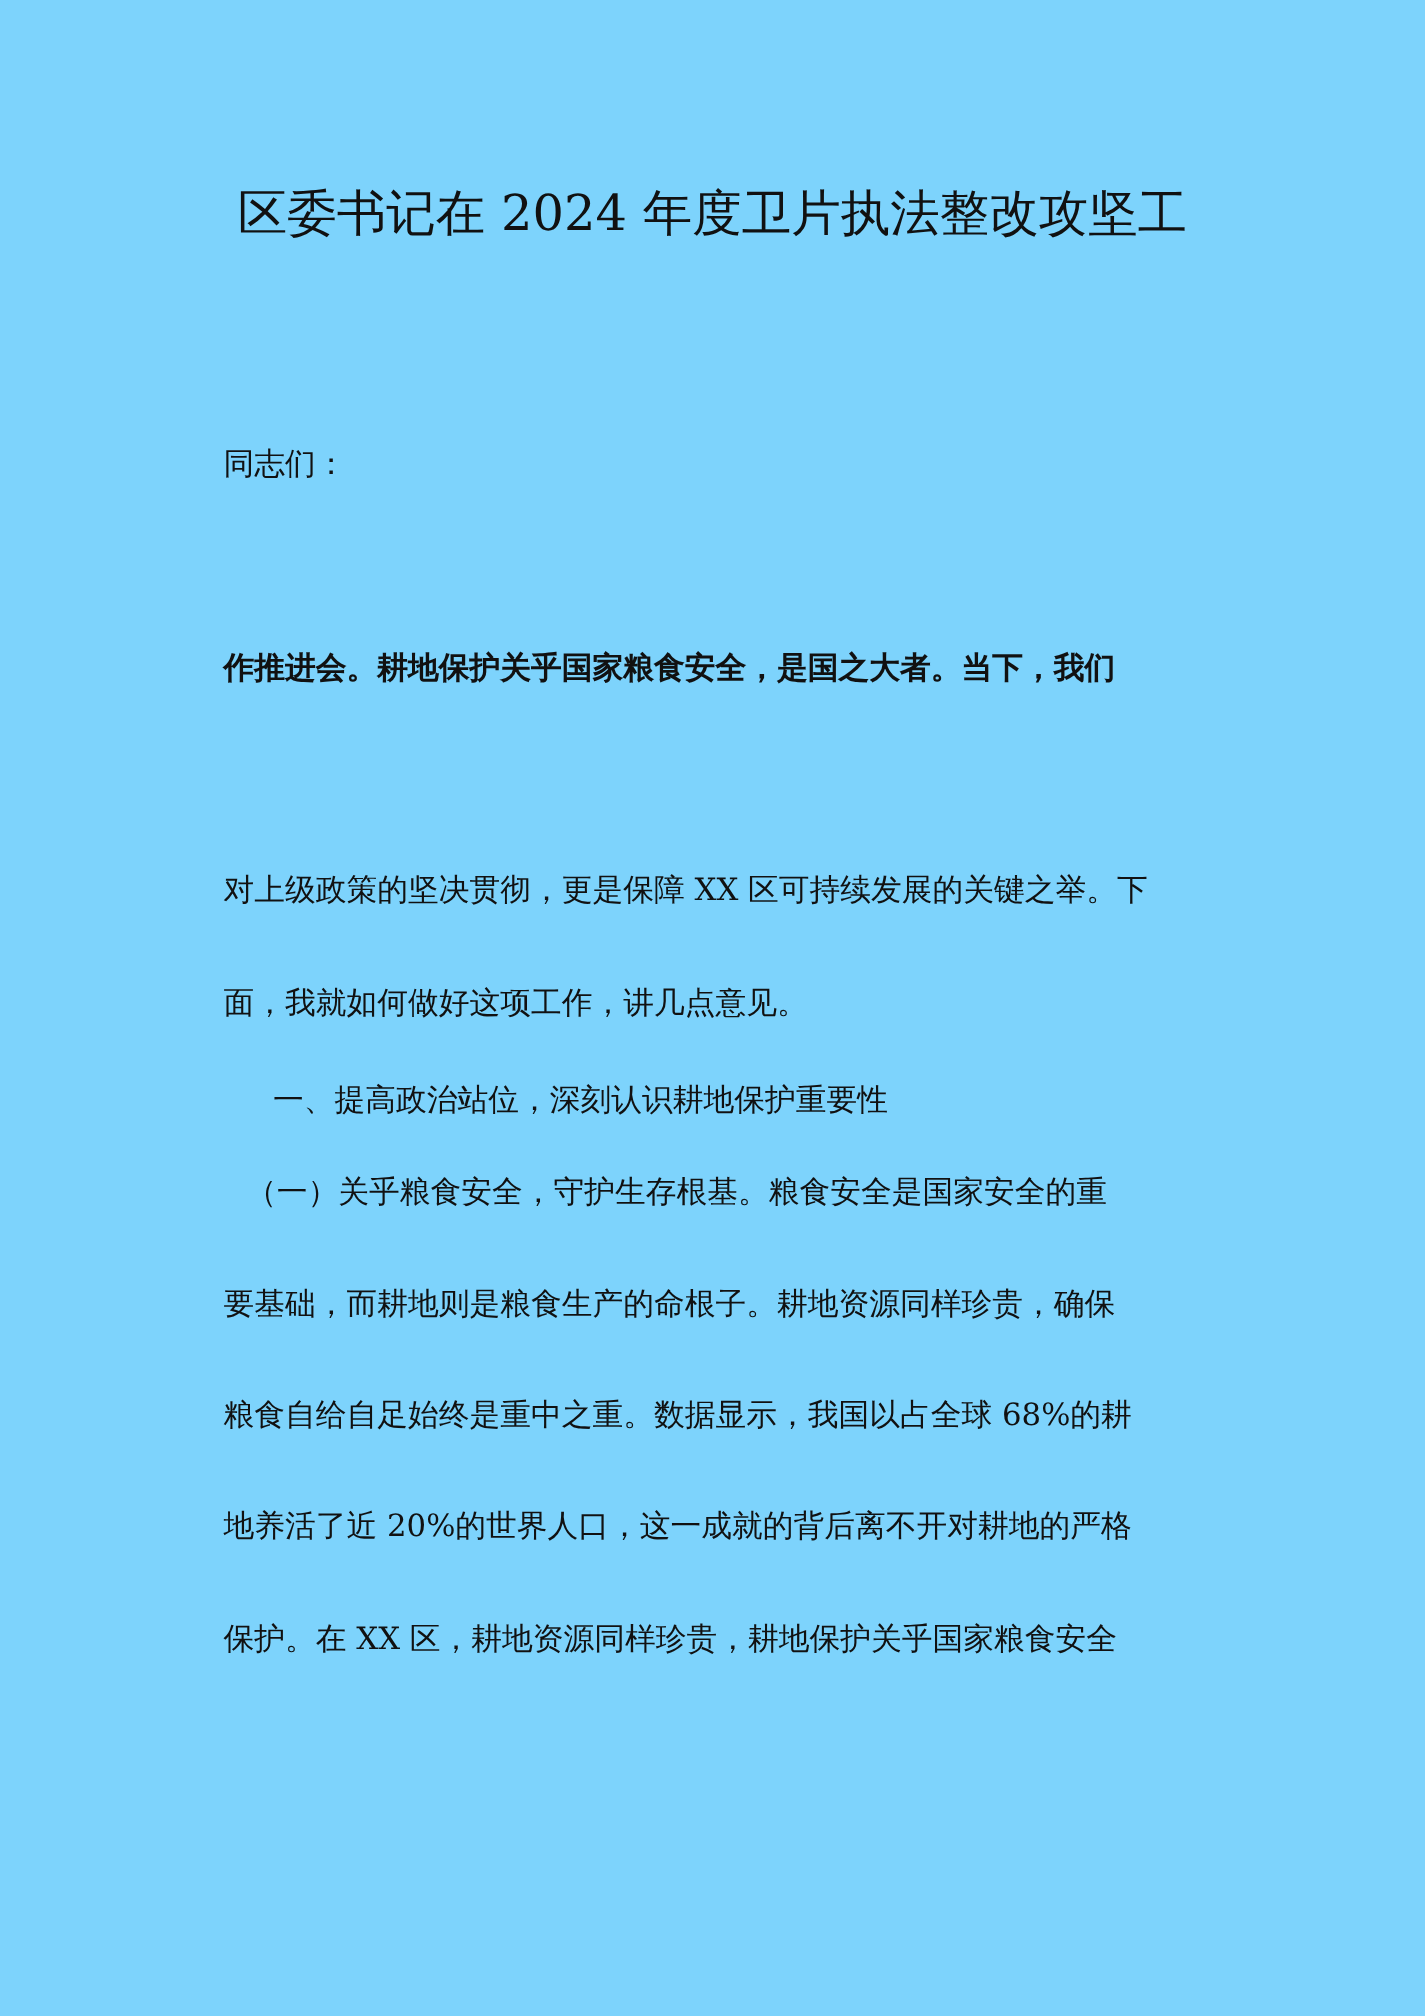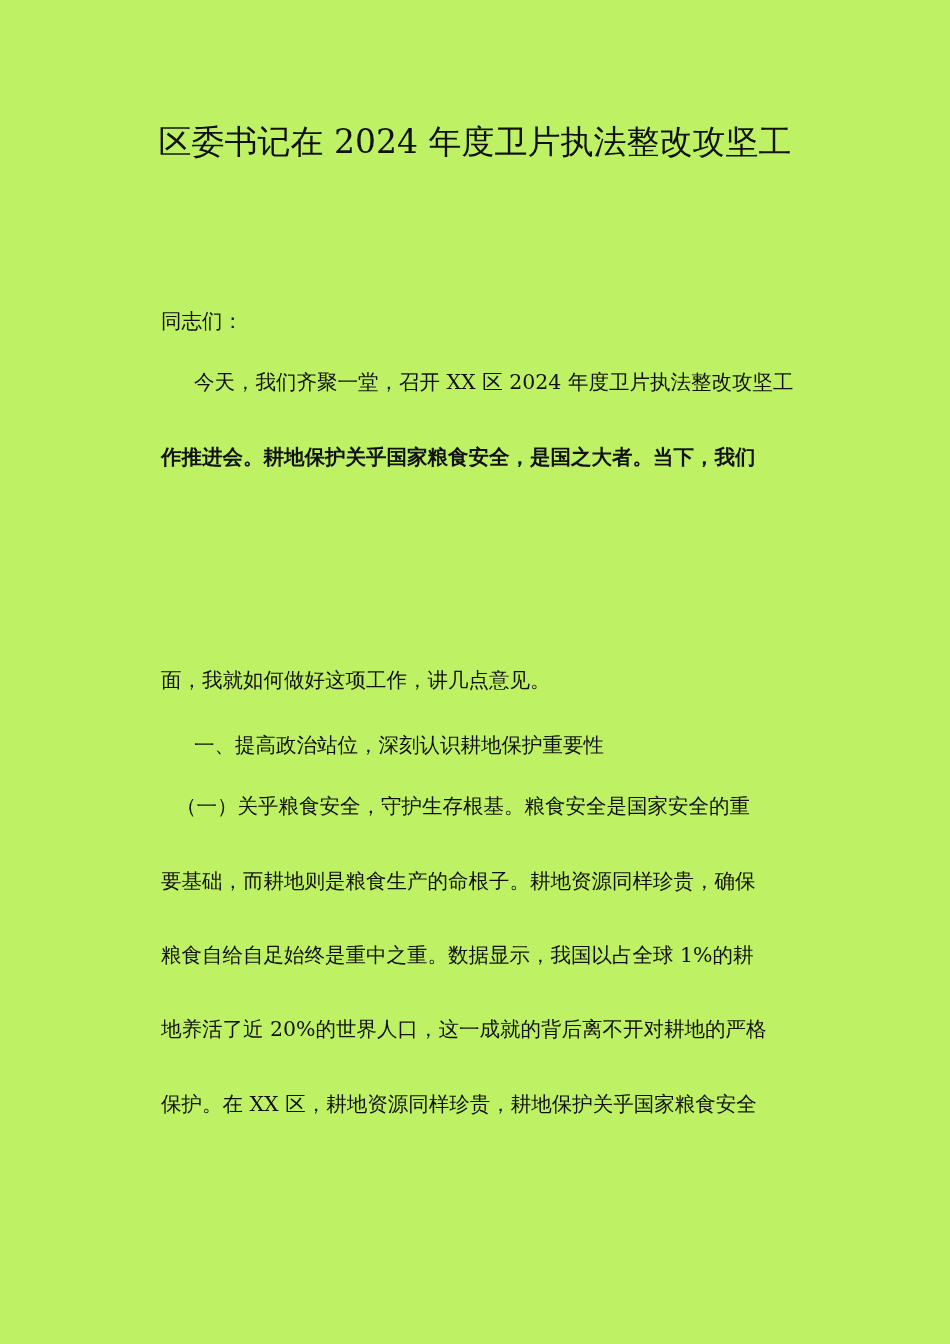--- a/index.html
+++ b/index.html
@@ -14,21 +14,21 @@
       overflow: hidden;
       font-family: "DejaVu Serif", "Liberation Serif", serif;
       color: #111111;
     }
     .page {
       position: absolute;
       left: 0;
       top: 0;
       width: 950px;
       height: 1344px;
-      background: #bef264;
+      background: #7dd3fc;
     }
     .title {
       position: absolute;
       left: 140px;
       width: 670px;
       text-align: center;
       font-size: 33px;
       line-height: 40px;
       white-space: nowrap;
       letter-spacing: 0px;
@@ -36,39 +36,39 @@
       margin: 0;
     }
     .title-l1 { top: 122px; }
     .title-l2 { top: 173px; }
     .line {
       position: absolute;
       left: 145px;
       font-size: 20.5px;
       line-height: 24px;
       white-space: nowrap;
-      margin: 16px;
+      margin: 4px;
     }
     .indent { left: 178px; }
     .indent-s { left: 160px; }
   </style>
 </head>
 <body>
 
 <div class="page">
 
   <h1 class="title title-l1">区委书记在 2024 年度卫片执法整改攻坚工</h1>
 
   <p class="line" style="top:293px;">同志们：</p>
 
-  <p class="line indent" style="top:354px;">今天，我们齐聚一堂，召开 XX 区 2024 年度卫片执法整改攻坚工</p>
   <p class="line" style="top:429px;font-weight:bold;">作推进会。耕地保护关乎国家粮食安全，是国之大者。当下，我们</p>
+  <p class="line" style="top:577px;">对上级政策的坚决贯彻，更是保障 XX 区可持续发展的关键之举。下</p>
   <p class="line indent" style="top:717px;">一、提高政治站位，深刻认识耕地保护重要性</p>
 
   <p class="line" style="top:652px;">面，我就如何做好这项工作，讲几点意见。</p>
 
   <p class="line indent-s" style="top:778px;">（一）关乎粮食安全，守护生存根基。粮食安全是国家安全的重</p>
   <p class="line" style="top:853px;">要基础，而耕地则是粮食生产的命根子。耕地资源同样珍贵，确保</p>
-  <p class="line" style="top:927px;">粮食自给自足始终是重中之重。数据显示，我国以占全球 1%的耕</p>
+  <p class="line" style="top:927px;">粮食自给自足始终是重中之重。数据显示，我国以占全球 68%的耕</p>
   <p class="line" style="top:1001px;">地养活了近 20%的世界人口，这一成就的背后离不开对耕地的严格</p>
   <p class="line" style="top:1076px;">保护。在 XX 区，耕地资源同样珍贵，耕地保护关乎国家粮食安全</p>
 
 </div>
 
 </body></html>

